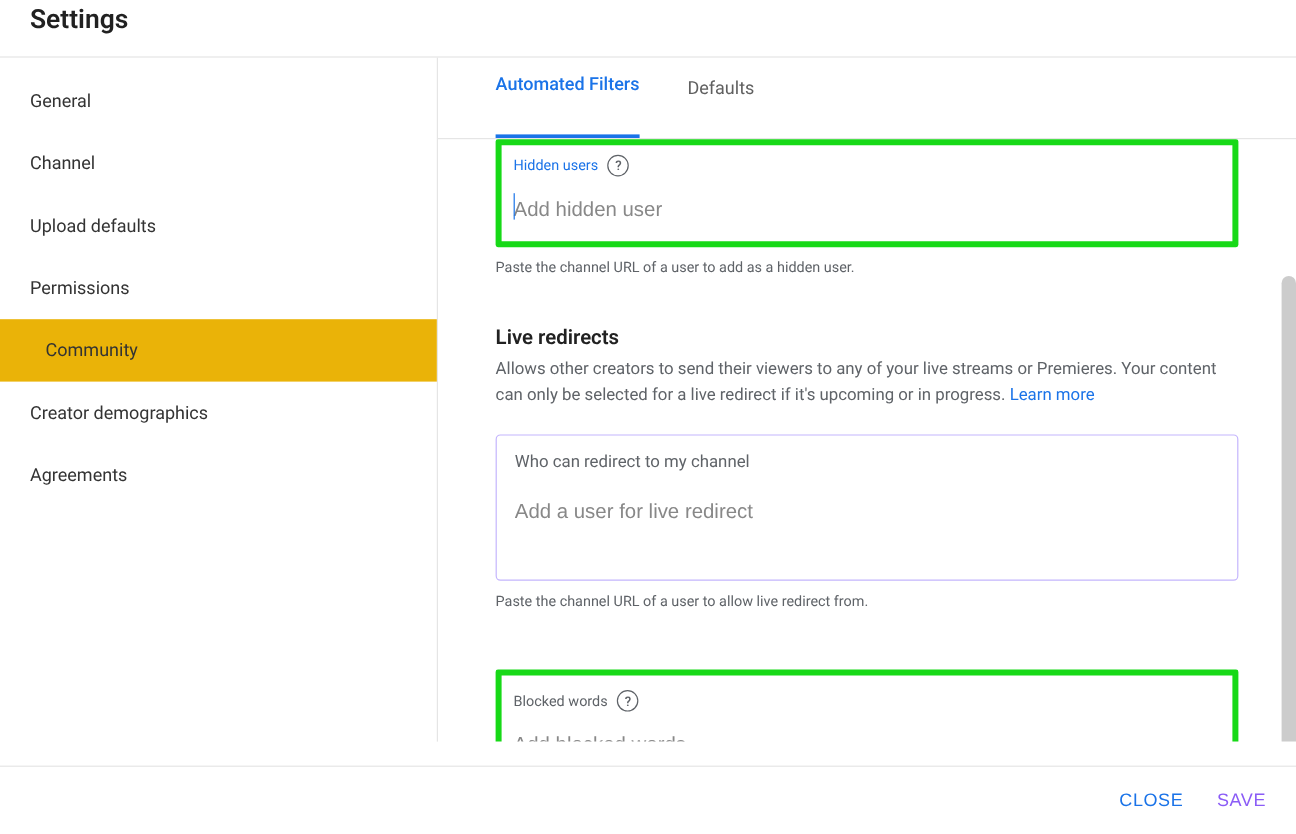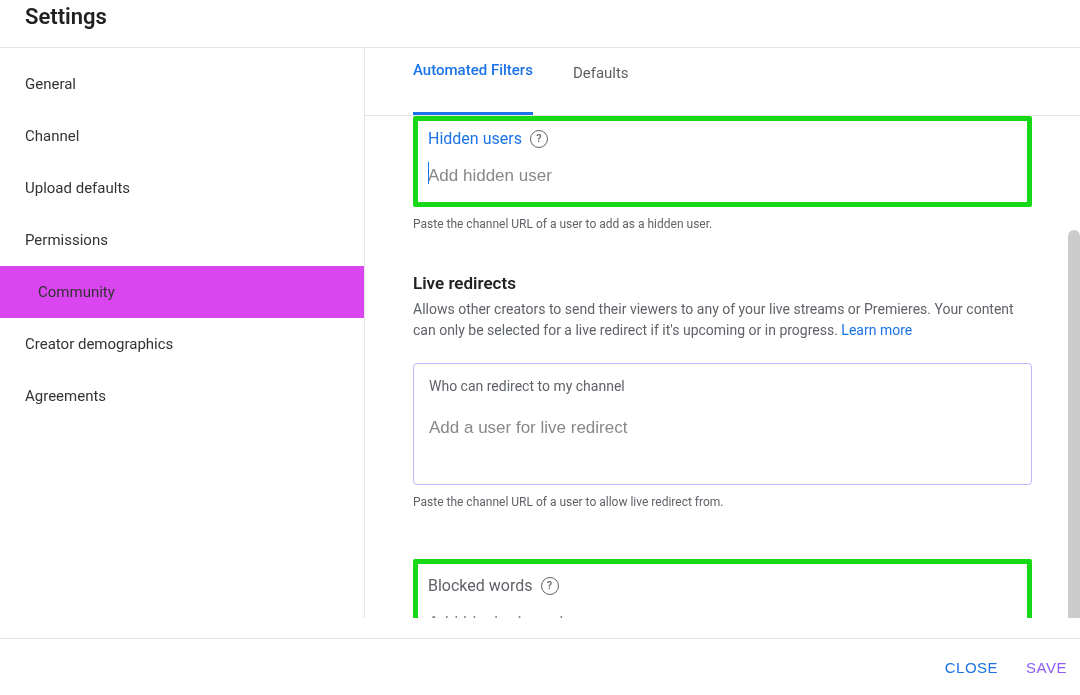--- a/index.html
+++ b/index.html
@@ -33,21 +33,21 @@
       border-right: 1px solid #e5e5e5;
       padding-top: 10px;
     }
     .sidebar-item {
       font-size: 15px;
       color: #333;
       padding: 17px 25px;
       cursor: pointer;
     }
     .sidebar-item.selected {
-      background: #d946ef;
+      background: #eab308;
       padding-left: 38px;
     }
     .main {
       flex: 1;
       position: relative;
       overflow: hidden;
     }
     .tabs {
       display: flex;
       gap: 40px;
@@ -83,21 +83,21 @@
       margin-top: 50px;
       padding: 12px 10px 20px;
     }
     .field-label-row {
       display: flex;
       align-items: center;
       gap: 8px;
       margin-bottom: 12px;
     }
     .field-label {
-      font-size: 16px;
+      font-size: 12px;
       color: #5f6368;
     }
     .field-label.active {
       color: #1a73e8;
     }
     .help-icon {
       width: 18px;
       height: 18px;
       border: 1.5px solid #5f6368;
       border-radius: 50%;
@@ -174,21 +174,21 @@
       position: absolute;
       bottom: 0;
       left: 0;
       right: 0;
       height: 57px;
       border-top: 1px solid #e5e5e5;
       display: flex;
       align-items: center;
       justify-content: flex-end;
       gap: 28px;
-      padding-right: 13px;
+      padding-right: 25px;
       background: #fff;
     }
     .footer-btn {
       font-size: 15px;
       font-weight: 500;
       letter-spacing: 0.5px;
       cursor: pointer;
       background: none;
       border: none;
     }

